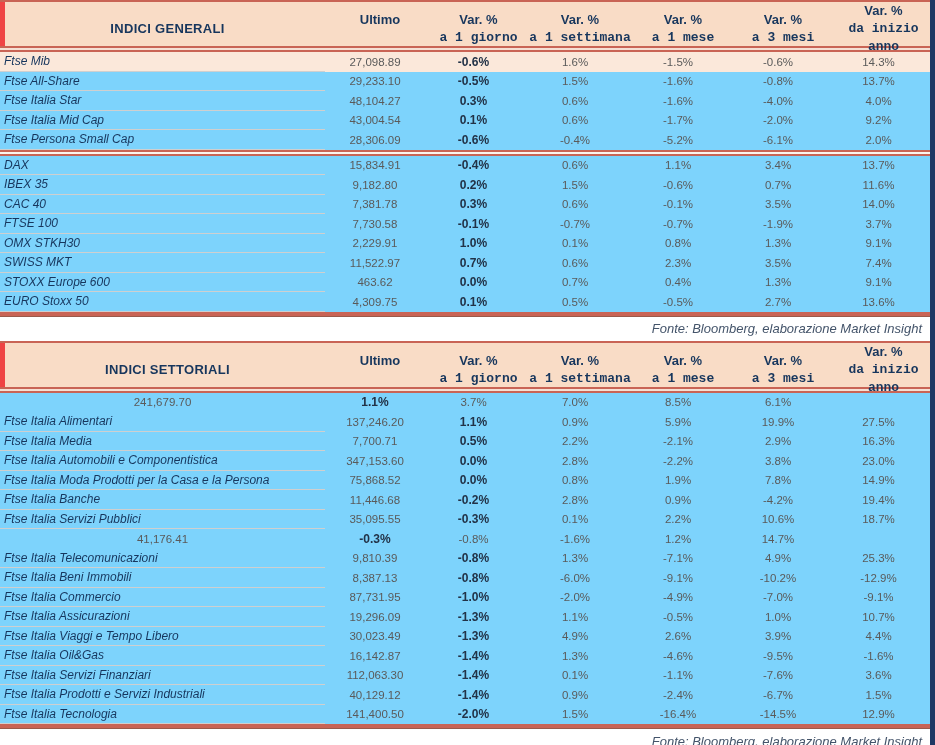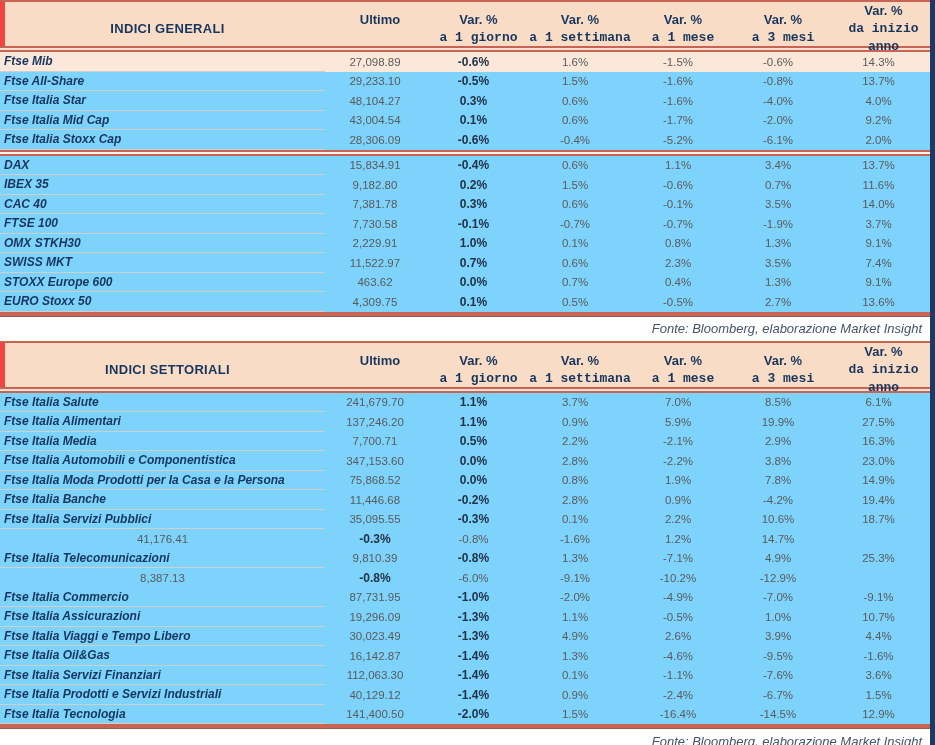--- a/index.html
+++ b/index.html
@@ -45,21 +45,21 @@
   .bottomline{height:4px;background:var(--accent,#C96455);border-bottom:1px solid #9b5a4a;box-sizing:content-box;}
 
   .row{
     display:grid;
     grid-template-columns:325px 100px 97px 106px 100px 100px 101px;
     height:19.5px;align-items:center;background:#7dd3fc;
   }
   .row.hl{background:var(--highlight-bg,#FBE8DA);}
   .cell{white-space:nowrap;}
   .cell.name{
-    color:var(--navy,#17365D);font-weight:bold;font-style:italic;
+    color:var(--navy,#17365D);font-weight:normal;font-style:italic;
     font-size:12px;padding-left:4px;
     border-bottom:1px solid var(--divider,#CFCFCF);
     height:100%;display:flex;align-items:center;box-sizing:border-box;
     overflow:hidden;
   }
   .cell.num{
     text-align:center;font-size:11.5px;color:var(--num-gray,#5A5A5A);
   }
   .cell.num.d1{font-weight:bold;color:var(--bold-num,#223247);font-size:12px;}
 
@@ -135,21 +135,21 @@
         <div class="row">
           <div class="cell name">Ftse Italia Mid Cap</div>
           <div class="cell num">43,004.54</div>
           <div class="cell num d1">0.1%</div>
           <div class="cell num">0.6%</div>
           <div class="cell num">-1.7%</div>
           <div class="cell num">-2.0%</div>
           <div class="cell num">9.2%</div>
         </div>
         <div class="row">
-          <div class="cell name">Ftse Italia Stoxx Cap</div>
+          <div class="cell name">Ftse Persona Small Cap</div>
           <div class="cell num">28,306.09</div>
           <div class="cell num d1">-0.6%</div>
           <div class="cell num">-0.4%</div>
           <div class="cell num">-5.2%</div>
           <div class="cell num">-6.1%</div>
           <div class="cell num">2.0%</div>
         </div>
         <div class="group-separator"></div>
         <div class="row">
           <div class="cell name">DAX</div>
@@ -253,21 +253,20 @@
         <span class="hline2">a 3 mesi</span>
       </div>
       <div class="hcell">
         <span>Var. %</span>
         <span class="hline2">da inizio anno</span>
       </div>
     </header>
     <div class="dline"></div>
     <div class="tbody" id="tbody2">
         <div class="row">
-          <div class="cell name">Ftse Italia Salute</div>
           <div class="cell num">241,679.70</div>
           <div class="cell num d1">1.1%</div>
           <div class="cell num">3.7%</div>
           <div class="cell num">7.0%</div>
           <div class="cell num">8.5%</div>
           <div class="cell num">6.1%</div>
         </div>
         <div class="row">
           <div class="cell name">Ftse Italia Alimentari</div>
           <div class="cell num">137,246.20</div>
@@ -333,20 +332,21 @@
         <div class="row">
           <div class="cell name">Ftse Italia Telecomunicazioni</div>
           <div class="cell num">9,810.39</div>
           <div class="cell num d1">-0.8%</div>
           <div class="cell num">1.3%</div>
           <div class="cell num">-7.1%</div>
           <div class="cell num">4.9%</div>
           <div class="cell num">25.3%</div>
         </div>
         <div class="row">
+          <div class="cell name">Ftse Italia Beni Immobili</div>
           <div class="cell num">8,387.13</div>
           <div class="cell num d1">-0.8%</div>
           <div class="cell num">-6.0%</div>
           <div class="cell num">-9.1%</div>
           <div class="cell num">-10.2%</div>
           <div class="cell num">-12.9%</div>
         </div>
         <div class="row">
           <div class="cell name">Ftse Italia Commercio</div>
           <div class="cell num">87,731.95</div>

